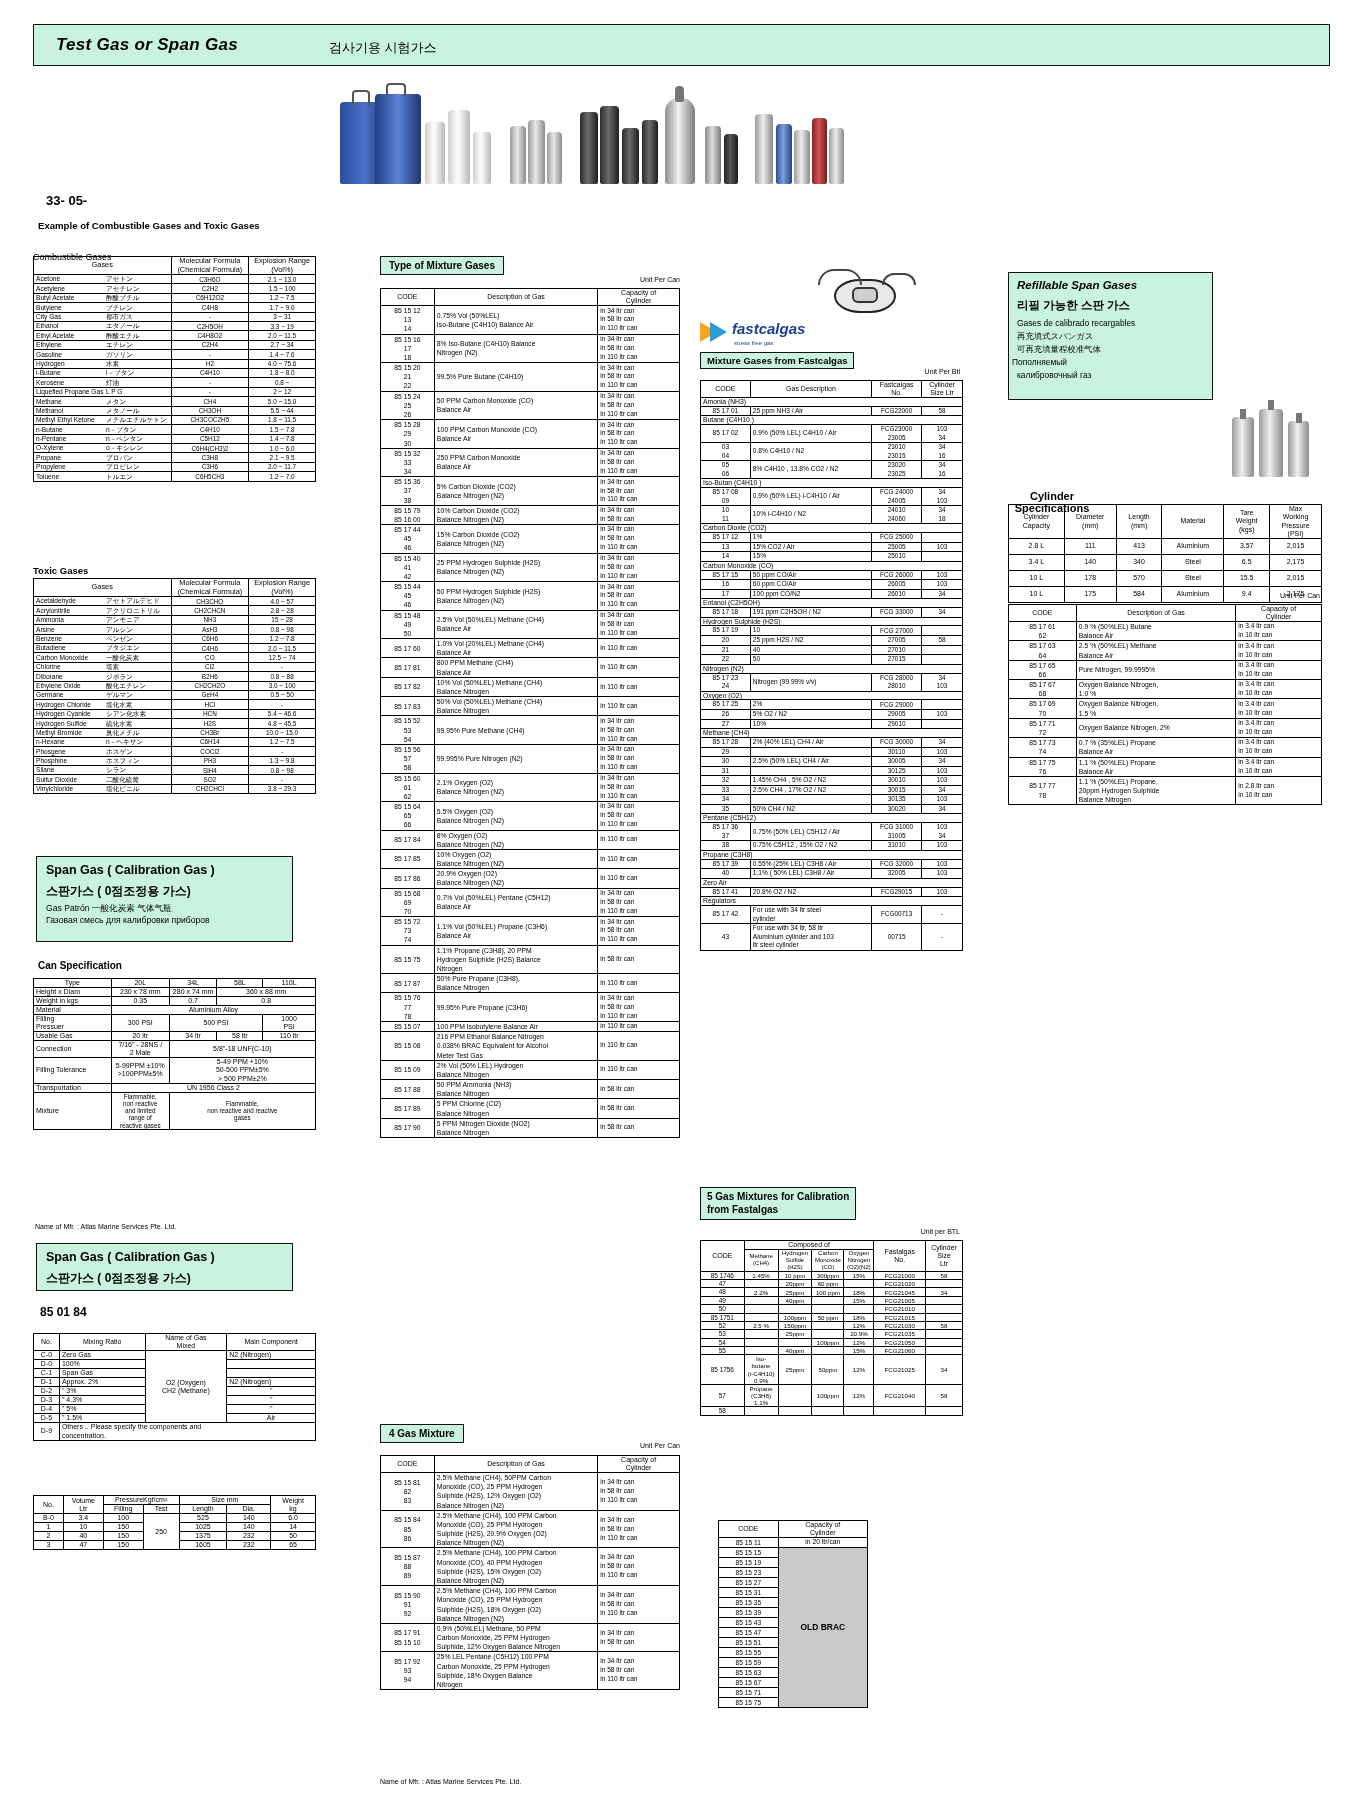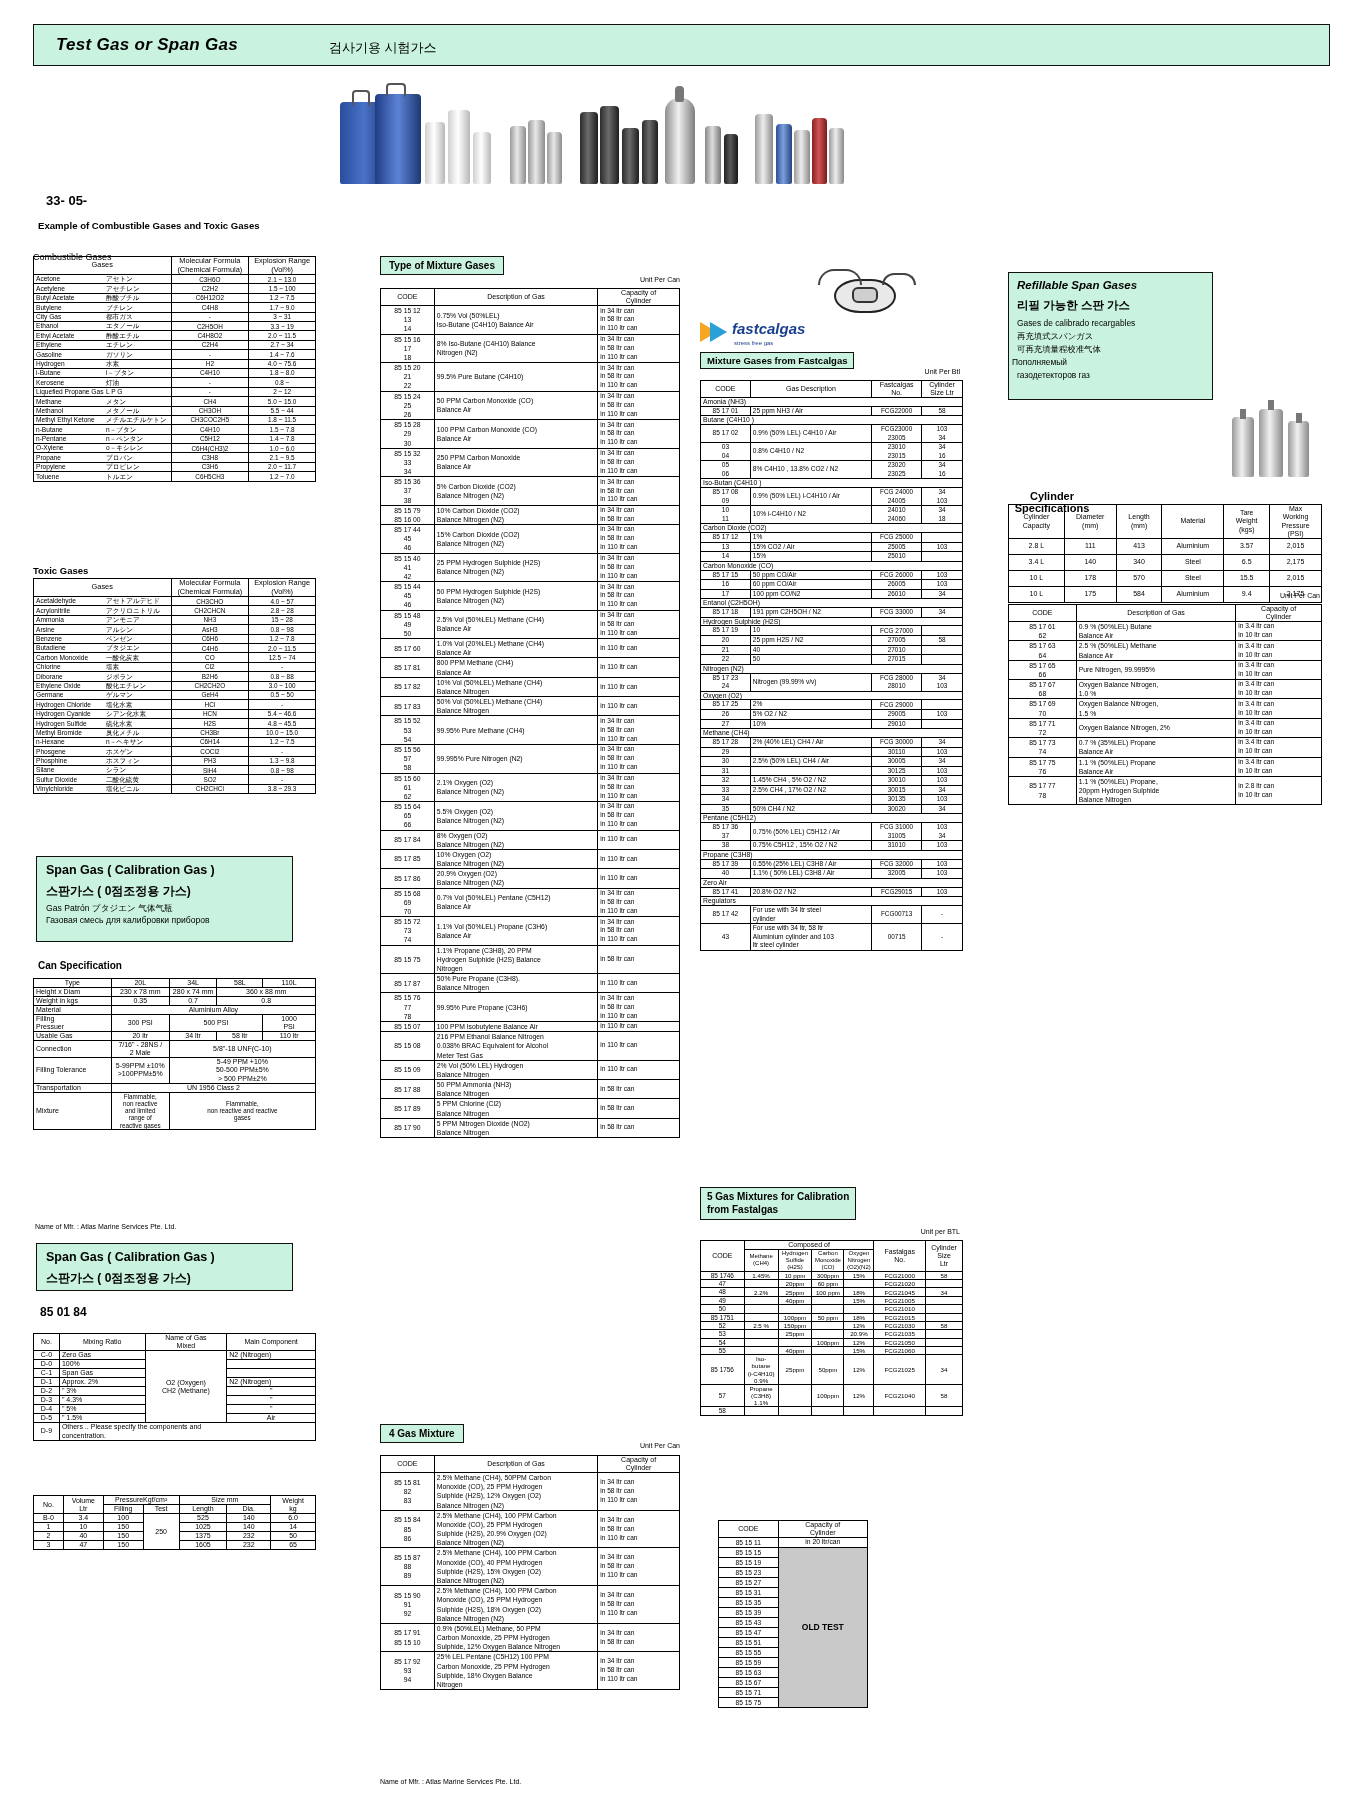--- a/index.html
+++ b/index.html
@@ -394,21 +394,21 @@
             <td class="ctr" style="font-size:6.4px;">CH2CHCl</td>
             <td class="ctr" style="font-size:6.4px;">3.8 ~ 29.3</td>
           </tr>
         </tbody>
     </table>
   </div>
 
   <div class="spanbox" style="left:36px;top:856px;width:257px;height:86px;">
     <div class="s1">Span Gas ( Calibration Gas )</div>
     <div class="s2">스판가스 ( 0점조정용 가스)</div>
-    <div class="s3">Gas Patrón     ブタジエン      气体气瓶</div>
+    <div class="s3">Gas Patrón     一酸化炭素      气体气瓶</div>
     <div class="s4">Газовая смесь для калибровки приборов</div>
   </div>
 
   <div style="position:absolute;left:38px;top:960px;font-weight:bold;font-size:10px;">Can Specification</div>
 
   <div style="position:absolute;left:33px;top:978px;width:283px;">
     <table class="t" style="width:100%;">
       <colgroup>
           <col style="width:78px">
           <col style="width:58px">
@@ -1517,21 +1517,21 @@
 Cylinder</td>
       </tr>
       </tbody>
         <tbody id="oldmodel-rows">
           <tr>
             <td class="ctr" style="font-size:6.6px;height:10px;">85 15 11</td>
             <td class="ctr" style="font-size:6.8px;vertical-align:top;">in 20 ltr/can</td>
           </tr>
           <tr>
             <td class="ctr" style="font-size:6.6px;height:10px;">85 15 15</td>
-            <td class="ctr" style="font-size:8.5px;font-weight:bold;background:#c9c9c9;" rowspan="16">OLD TEST</td>
+            <td class="ctr" style="font-size:8.5px;font-weight:bold;background:#c9c9c9;" rowspan="16">OLD BRAC</td>
           </tr>
           <tr>
             <td class="ctr" style="font-size:6.6px;height:10px;">85 15 19</td>
           </tr>
           <tr>
             <td class="ctr" style="font-size:6.6px;height:10px;">85 15 23</td>
           </tr>
           <tr>
             <td class="ctr" style="font-size:6.6px;height:10px;">85 15 27</td>
           </tr>
@@ -1575,21 +1575,21 @@
     </table>
   </div>
 
   <div class="refillbox">
     <div class="r1">Refillable Span Gases</div>
     <div class="r2">리필 가능한 스판 가스</div>
     <div class="r3">Gases de calibrado recargables</div>
     <div class="r4">再充填式スパンガス</div>
     <div class="r5">可再充填量程校准气体</div>
     <div class="r6">Пополняемый</div>
-    <div class="r7">газодетекторов газ</div>
+    <div class="r7">калибровочный газ</div>
   </div>
 
   <div style="position:absolute;left:1228px;top:395px;width:96px;height:86px;">
     <div class="cyl" style="left:4px;top:22px;width:22px;height:60px;background:linear-gradient(90deg,#9a9a9a,#f0f0f0 45%,#8a8a8a);"></div>
     <div class="cyl" style="left:31px;top:14px;width:24px;height:68px;background:linear-gradient(90deg,#9a9a9a,#f0f0f0 45%,#8a8a8a);"></div>
     <div class="cyl" style="left:60px;top:26px;width:21px;height:56px;background:linear-gradient(90deg,#9a9a9a,#f0f0f0 45%,#8a8a8a);"></div>
     <div style="position:absolute;left:12px;top:14px;width:6px;height:10px;background:#777;"></div>
     <div style="position:absolute;left:40px;top:5px;width:6px;height:10px;background:#777;"></div>
     <div style="position:absolute;left:68px;top:18px;width:6px;height:10px;background:#777;"></div>
   </div>

